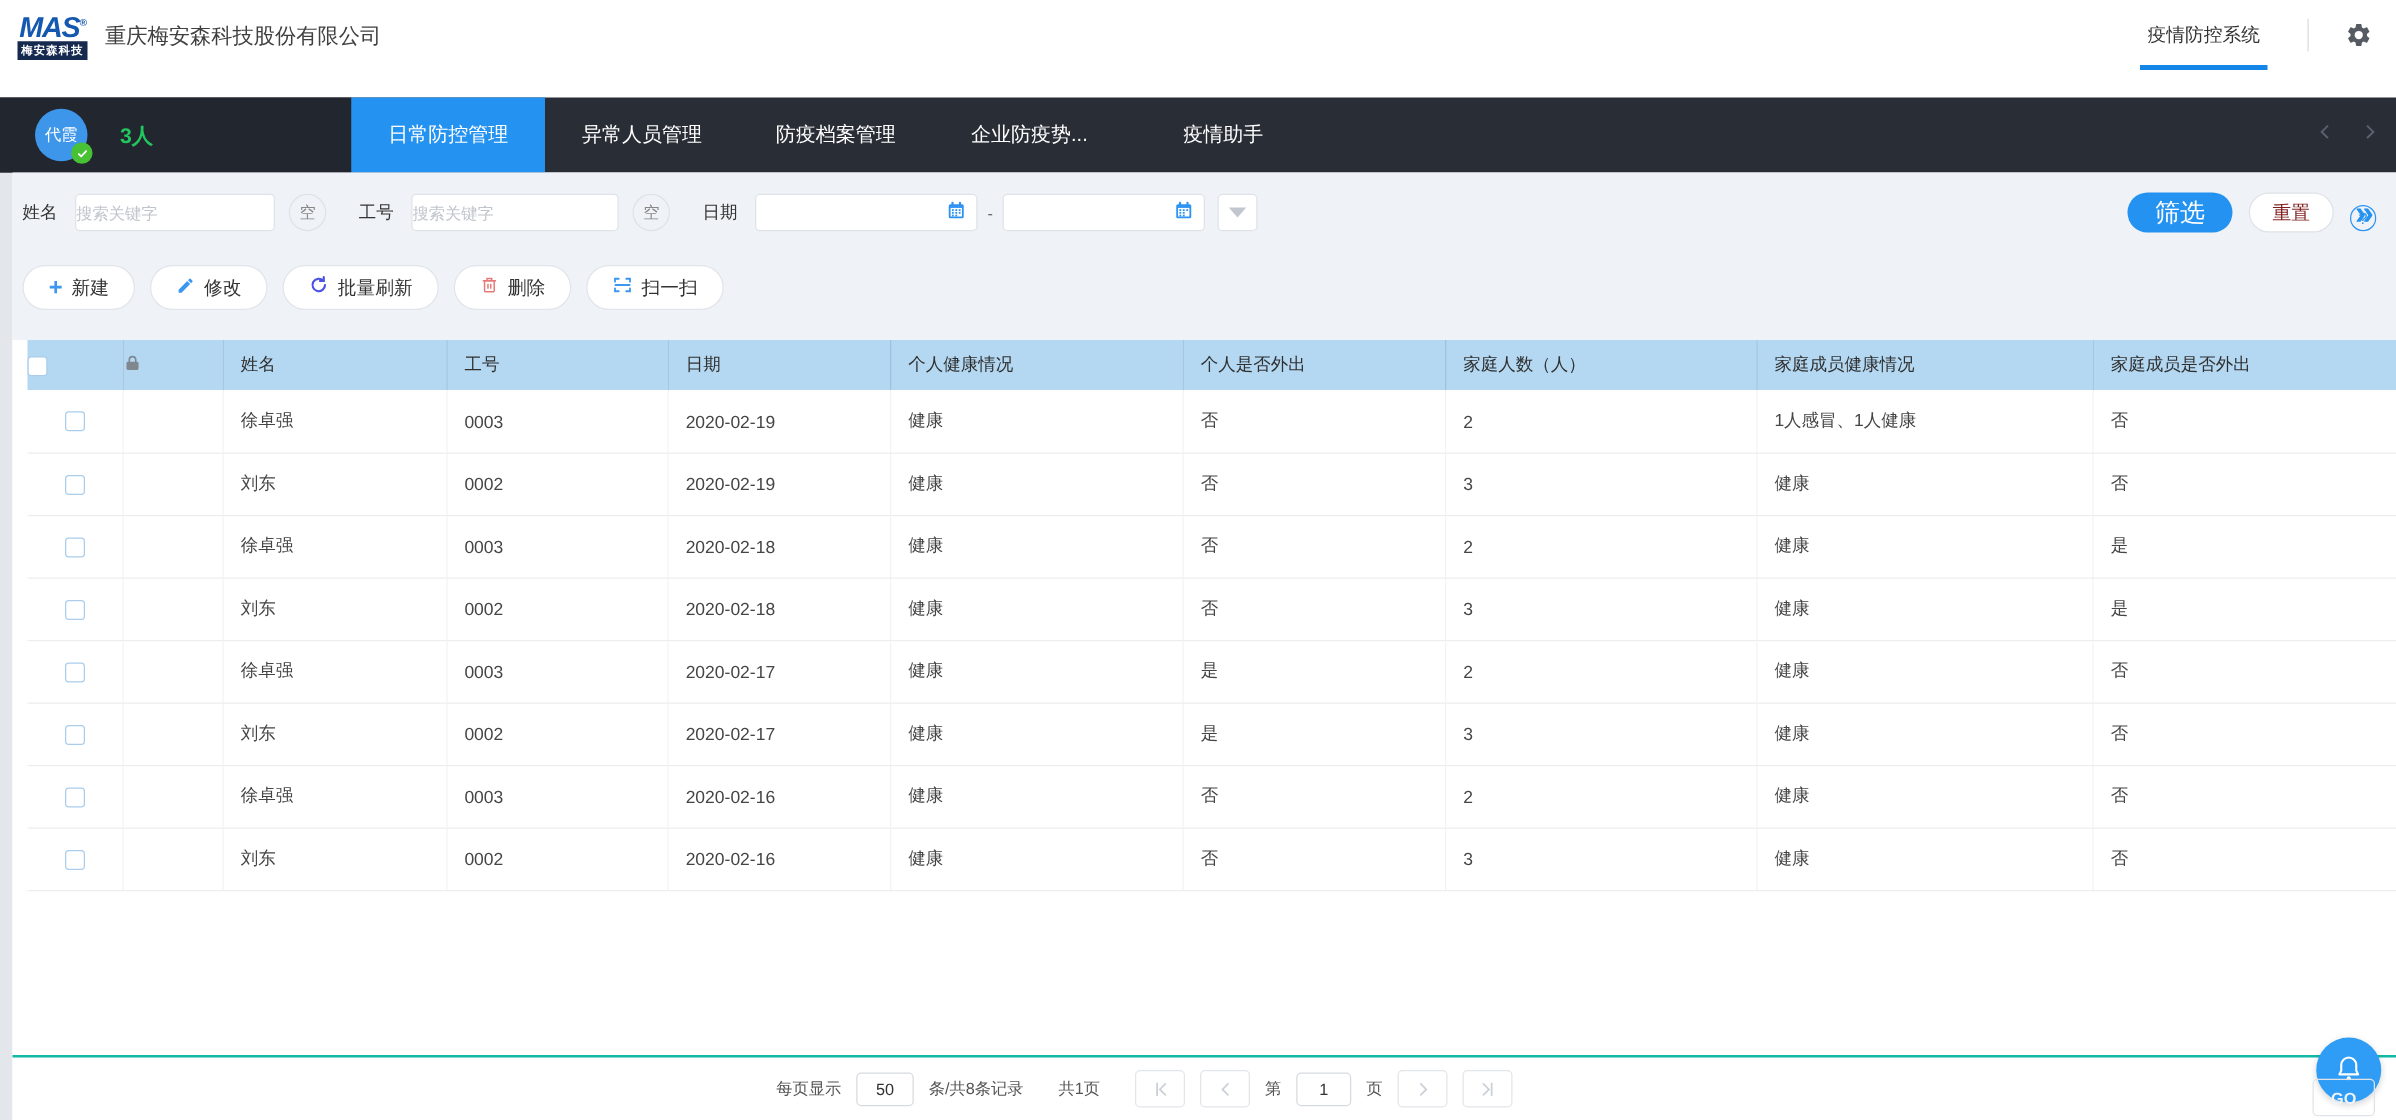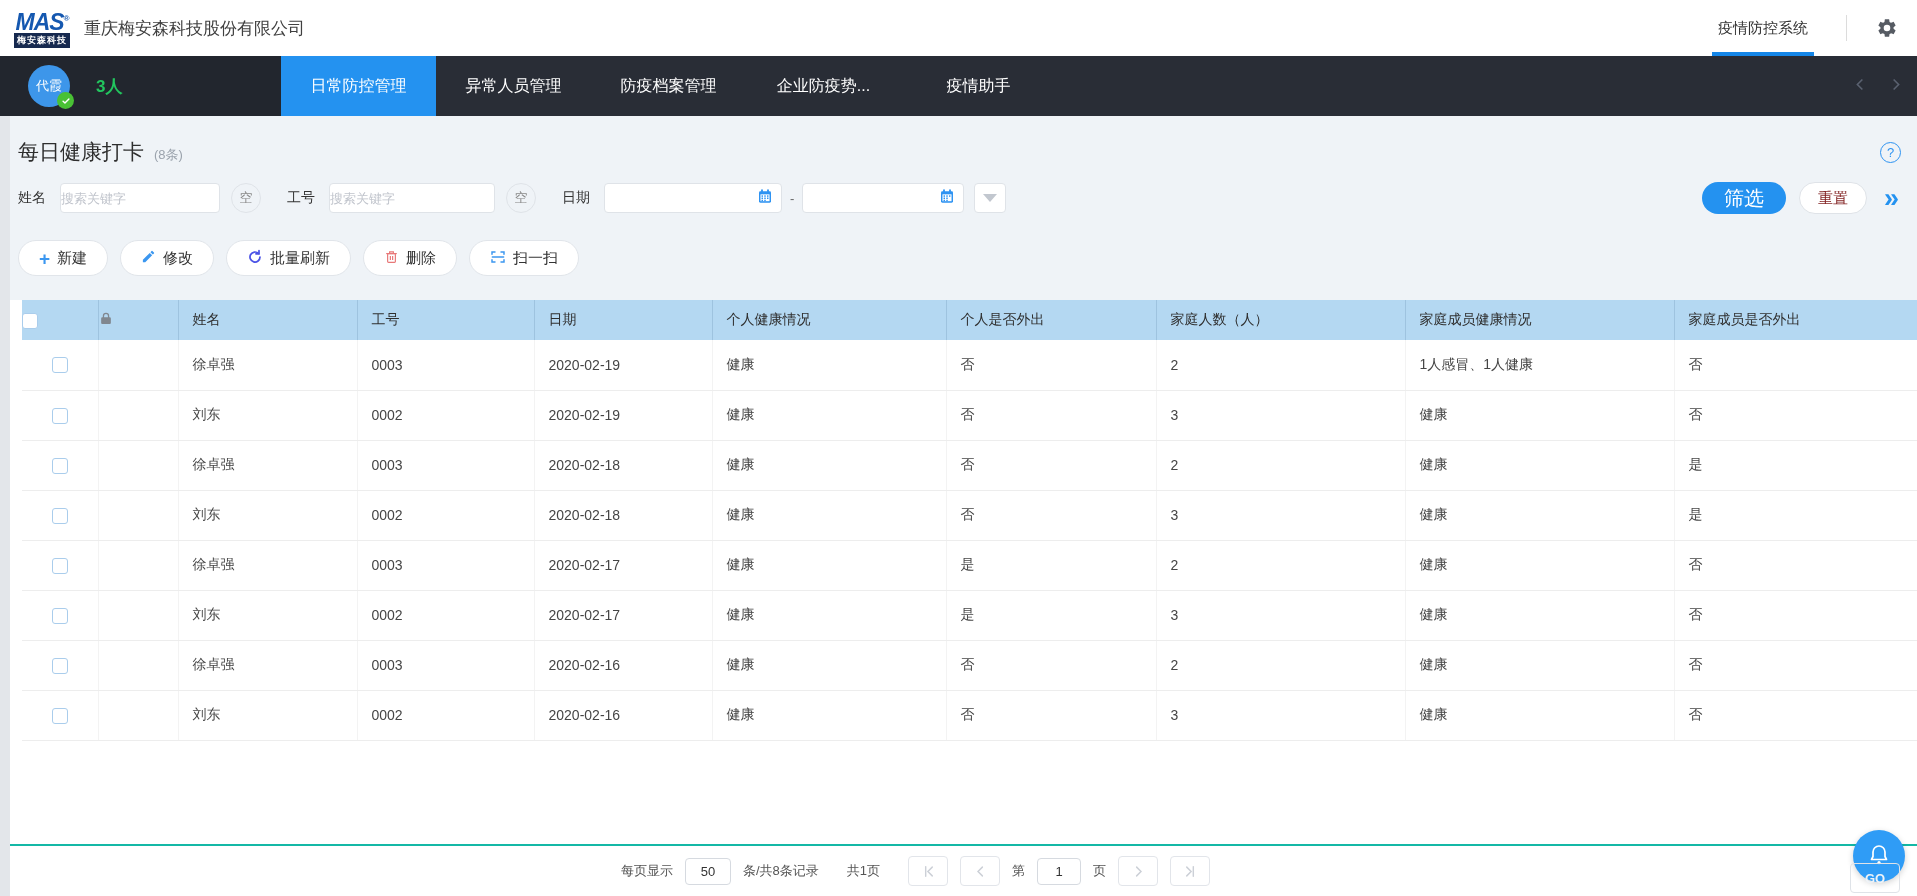--- a/index.html
+++ b/index.html
@@ -21,21 +21,21 @@
   .sys-tab { position:relative; height:100%; display:flex; align-items:center;
              padding:0 8px; font-size:15px; color:#333; cursor:pointer; }
   .sys-tab::after { content:""; position:absolute; left:2px; right:2px; bottom:0;
                     height:4px; background:#1486e8; }
   .header-divider { width:1px; height:26px; background:#dcdcdc; margin:0 28px 0 30px; }
   .gear-wrap { width:24px; height:24px; display:flex; align-items:center;
                justify-content:center; cursor:pointer; }
 
   
   .nav { height:60px; background:#292d36; display:flex; align-items:stretch;
-         flex:0 0 auto; position:relative; }
+         flex:0 0 auto; position:relative;margin-top:22px; }
   .nav-left { width:281px; background:#22262e; display:flex; align-items:center;
               padding-left:28px; flex:0 0 auto; }
   .avatar { position:relative; width:42px; height:42px; border-radius:50%;
             background:#3d96ea; color:#fff; font-size:13px; display:flex;
             align-items:center; justify-content:center; cursor:pointer; flex:0 0 auto; }
   .avatar-badge { position:absolute; right:-4px; bottom:-2px; width:17px; height:17px;
                   border-radius:50%; background:#49c135; display:flex; align-items:center;
                   justify-content:center; }
   .people { color:#22c55e; font-size:17px; font-weight:bold; margin-left:26px; }
   .nav-tabs { display:flex; }
@@ -176,24 +176,20 @@
       <span><svg width="15" height="15" viewBox="0 0 24 24" fill="none" stroke="#5a6170" stroke-width="2.6">
             <path d="M9 4l8 8-8 8"></path>
           </svg></span>
     </div>
   </div>
 
   <div class="content">
     <div class="side-strip"></div>
     <div class="main">
 
-      <div class="title-row">
-        <span class="page-title">每日健康打卡</span>
-        <span class="page-count">(8条)</span>
-      </div>
       <div class="help-btn">?</div>
 
       <div class="filter-row">
         <span class="f-label">姓名</span>
         <input class="f-input" placeholder="搜索关键字" style="">
         <button class="empty-btn">空</button>
         <span class="f-label">工号</span>
         <input class="f-input" style="width: 166px;" placeholder="搜索关键字">
         <button class="empty-btn">空</button>
         <span class="f-label">日期</span>

